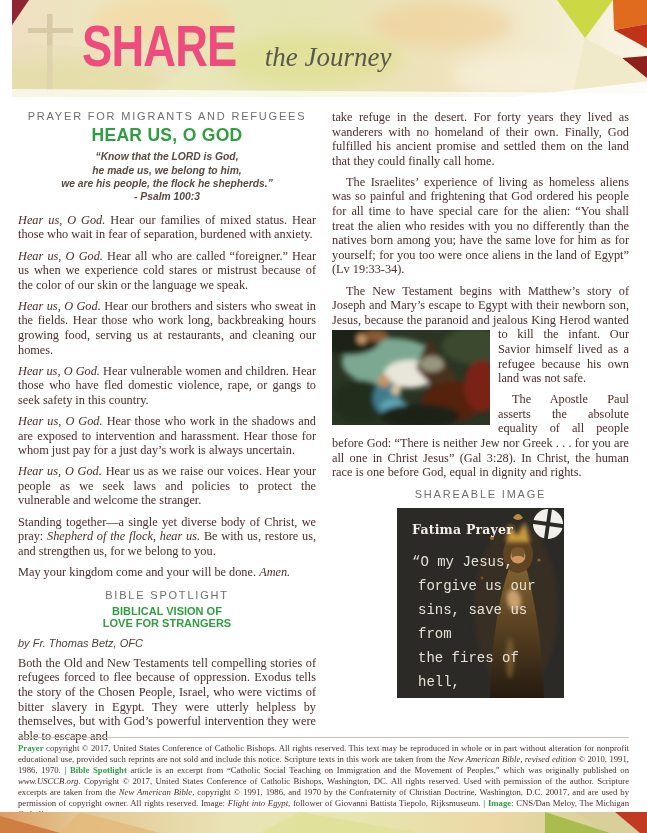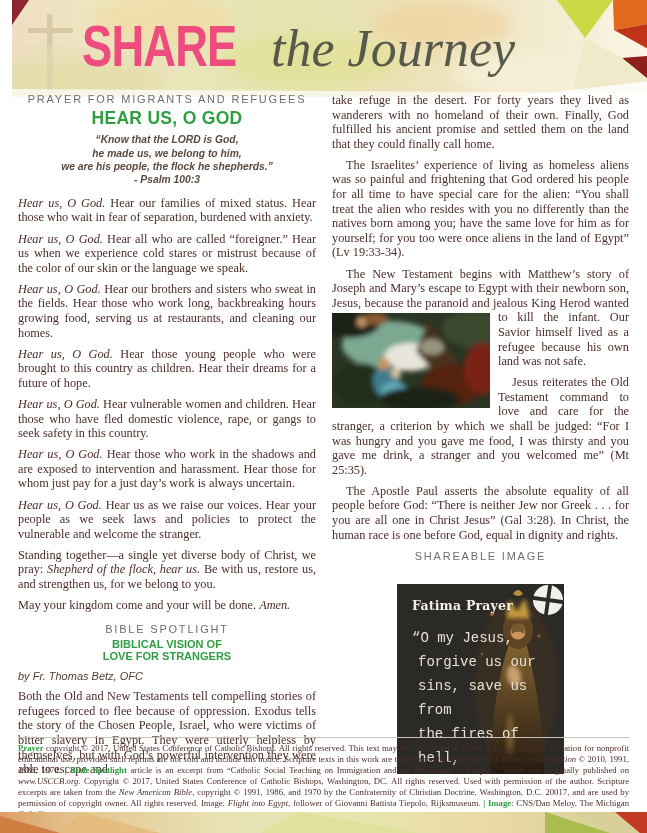--- a/index.html
+++ b/index.html
@@ -10,25 +10,25 @@
   
   .header{position:absolute;top:0;left:12px;width:647px;height:82px;}
   .header svg{position:absolute;top:0;left:0;}
   .brand{position:absolute;top:14px;left:70px;display:flex;align-items:baseline;white-space:nowrap;}
   .brand .share{
     display:inline-block;font-family:"Liberation Sans",sans-serif;font-weight:bold;
     font-size:58px;letter-spacing:-1px;color:var(--brand-pink,#ee4b7e);
     transform:scaleX(.78);transform-origin:left bottom;line-height:1.1;
   }
   .brand .journey{
-    font-family:"Liberation Serif",serif;font-style:italic;font-size:52px;
+    font-family:"Liberation Serif",serif;font-style:italic;font-size:27px;
     color:var(--brand-olive,#575a4a);margin-left:-22px;line-height:1.1;
   }
   
-  .columns{position:absolute;top:93px;left:18px;width:611px;display:flex;gap:16px;}
+  .columns{position:absolute;top:110px;left:18px;width:611px;display:flex;gap:16px;}
   .col{width:300px;}
   .col.right{width:299px;}
   .kicker{
     font-family:"Liberation Sans",sans-serif;font-size:11px;letter-spacing:1.8px;
     color:var(--label-gray,#6e6e6e);text-align:center;line-height:1.2;margin:0 0 2px;
   }
   .main-title{
     font-family:"Liberation Sans",sans-serif;font-weight:bold;font-size:17.5px;
     color:var(--heading-green,#2f9e41);text-align:center;letter-spacing:.3px;margin:1px 0 5px;line-height:1.15;
   }
@@ -48,21 +48,21 @@
   .byline{
     font-family:"Liberation Sans",sans-serif;font-style:italic;font-size:11px;
     color:#4f3d34;margin:0 0 7px;
   }
   
   .painting-float{float:left;width:158px;height:95px;margin:3px 8px 3px 0;display:block;}
   .painting-float svg{display:block;}
   
   .share-kicker{margin-top:8px;}
   .fatima-card{
-    width:167px;height:190px;margin:21px auto 0;background:#2b2a27;position:relative;overflow:hidden;text-decoration:underline;
+    width:167px;height:190px;margin:7px auto 0;background:#2b2a27;position:relative;overflow:hidden;text-decoration:underline;
   }
   .fatima-card svg{position:absolute;top:0;right:0;}
   .fatima-title{
     position:absolute;top:14px;left:15px;font-family:"DejaVu Serif",serif;font-weight:bold;
     font-size:12.5px;color:#f3efe6;letter-spacing:.2px;
   }
   .fatima-quote{
     position:absolute;top:42px;left:15px;width:122px;
     font-family:"Liberation Mono",monospace;font-size:14px;line-height:24px;
     color:#e6e1d5;white-space:pre-line;padding-left:6px;text-indent:-6px;
@@ -133,21 +133,20 @@
       <div class="kicker">PRAYER FOR MIGRANTS AND REFUGEES</div>
       <div class="main-title">HEAR US, O GOD</div>
       <div class="epigraph">“Know that the LORD is God,
 he made us, we belong to him,
 we are his people, the flock he shepherds.”
 - Psalm 100:3</div>
       <div>
           <p class="para"><span class="it">Hear us, O God.</span><span> Hear our families of mixed status. Hear those who wait in fear of separation, burdened with anxiety.</span></p>
           <p class="para"><span class="it">Hear us, O God.</span><span> Hear all who are called “foreigner.” Hear us when we experience cold stares or mistrust because of the color of our skin or the language we speak.</span></p>
           <p class="para"><span class="it">Hear us, O God.</span><span> Hear our brothers and sisters who sweat in the fields. Hear those who work long, backbreaking hours growing food, serving us at restaurants, and cleaning our homes.</span></p>
-          <p class="para"><span class="it">Hear us, O God.</span><span> Hear those young people who were brought to this country as children. Hear their dreams for a future of hope.</span></p>
           <p class="para"><span class="it">Hear us, O God.</span><span> Hear vulnerable women and children. Hear those who have fled domestic violence, rape, or gangs to seek safety in this country.</span></p>
           <p class="para"><span class="it">Hear us, O God.</span><span> Hear those who work in the shadows and are exposed to intervention and harassment. Hear those for whom just pay for a just day’s work is always uncertain.</span></p>
           <p class="para"><span class="it">Hear us, O God.</span><span> Hear us as we raise our voices. Hear your people as we seek laws and policies to protect the vulnerable and welcome the stranger.</span></p>
           <p class="para"><span>Standing together—a single yet diverse body of Christ, we pray: </span><span class="it">Shepherd of the flock, hear us.</span><span> Be with us, restore us, and strengthen us, for we belong to you.</span></p>
           <p class="para"><span>May your kingdom come and your will be done. </span><span class="it">Amen.</span></p>
         </div>
 
       <div class="kicker spot-kicker">BIBLE SPOTLIGHT</div>
       <div class="spot-title">
         <div>BIBLICAL VISION OF</div>
@@ -186,21 +185,20 @@
                   <ellipse cx="120" cy="72" rx="30" ry="20" fill="#55200f"></ellipse>
                   <ellipse cx="150" cy="56" rx="18" ry="26" fill="#7a2012"></ellipse>
                   <circle cx="30" cy="9" r="5" fill="#c99a6a"></circle>
                   <ellipse cx="44" cy="6" rx="12" ry="6" fill="#8a5a34"></ellipse>
                   <ellipse cx="100" cy="34" rx="12" ry="8" fill="#cdd8c0" opacity=".6"></ellipse>
                   <ellipse cx="88" cy="86" rx="40" ry="12" fill="#1c2415"></ellipse>
                 </g>
               </svg>
             </span>
 <span>infant. Our Savior himself lived as a refugee because his own land was not safe.</span></p>
-          <p class="para ind"><span>Jesus reiterates the Old Testament command to love and care for the stranger, a criterion by which we shall be judged: “For I was hungry and you gave me food, I was thirsty and you gave me drink, a stranger and you welcomed me” (Mt 25:35).</span></p>
           <p class="para ind"><span>The Apostle Paul asserts the absolute equality of all people before God: “There is neither Jew nor Greek . . . for you are all one in Christ Jesus” (Gal 3:28). In Christ, the human race is one before God, equal in dignity and rights.</span></p>
         </div>
 
       <div class="kicker share-kicker">SHAREABLE IMAGE</div>
 
       <div class="fatima-card">
         <svg width="100" height="190" viewBox="0 0 100 190">
           <defs>
             <linearGradient id="robe" x1="0" y1="0" x2="0" y2="1">
               <stop offset="0" stop-color="#8a6a33"></stop>

